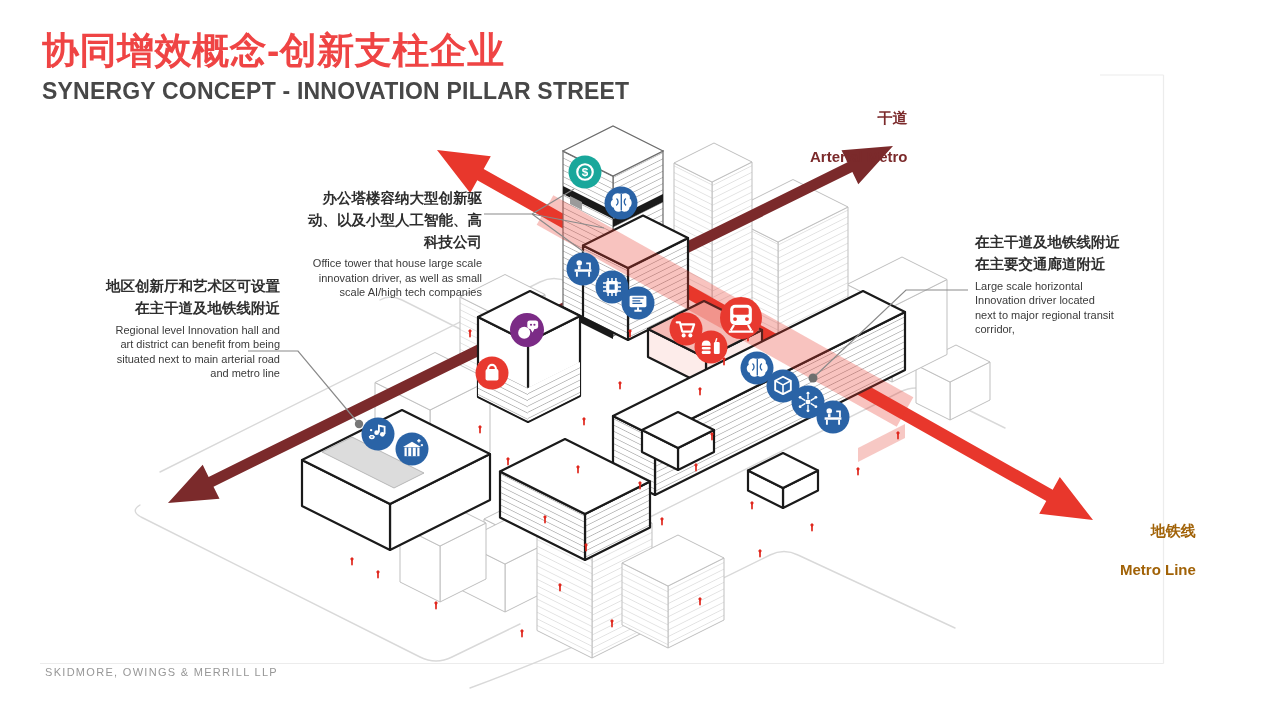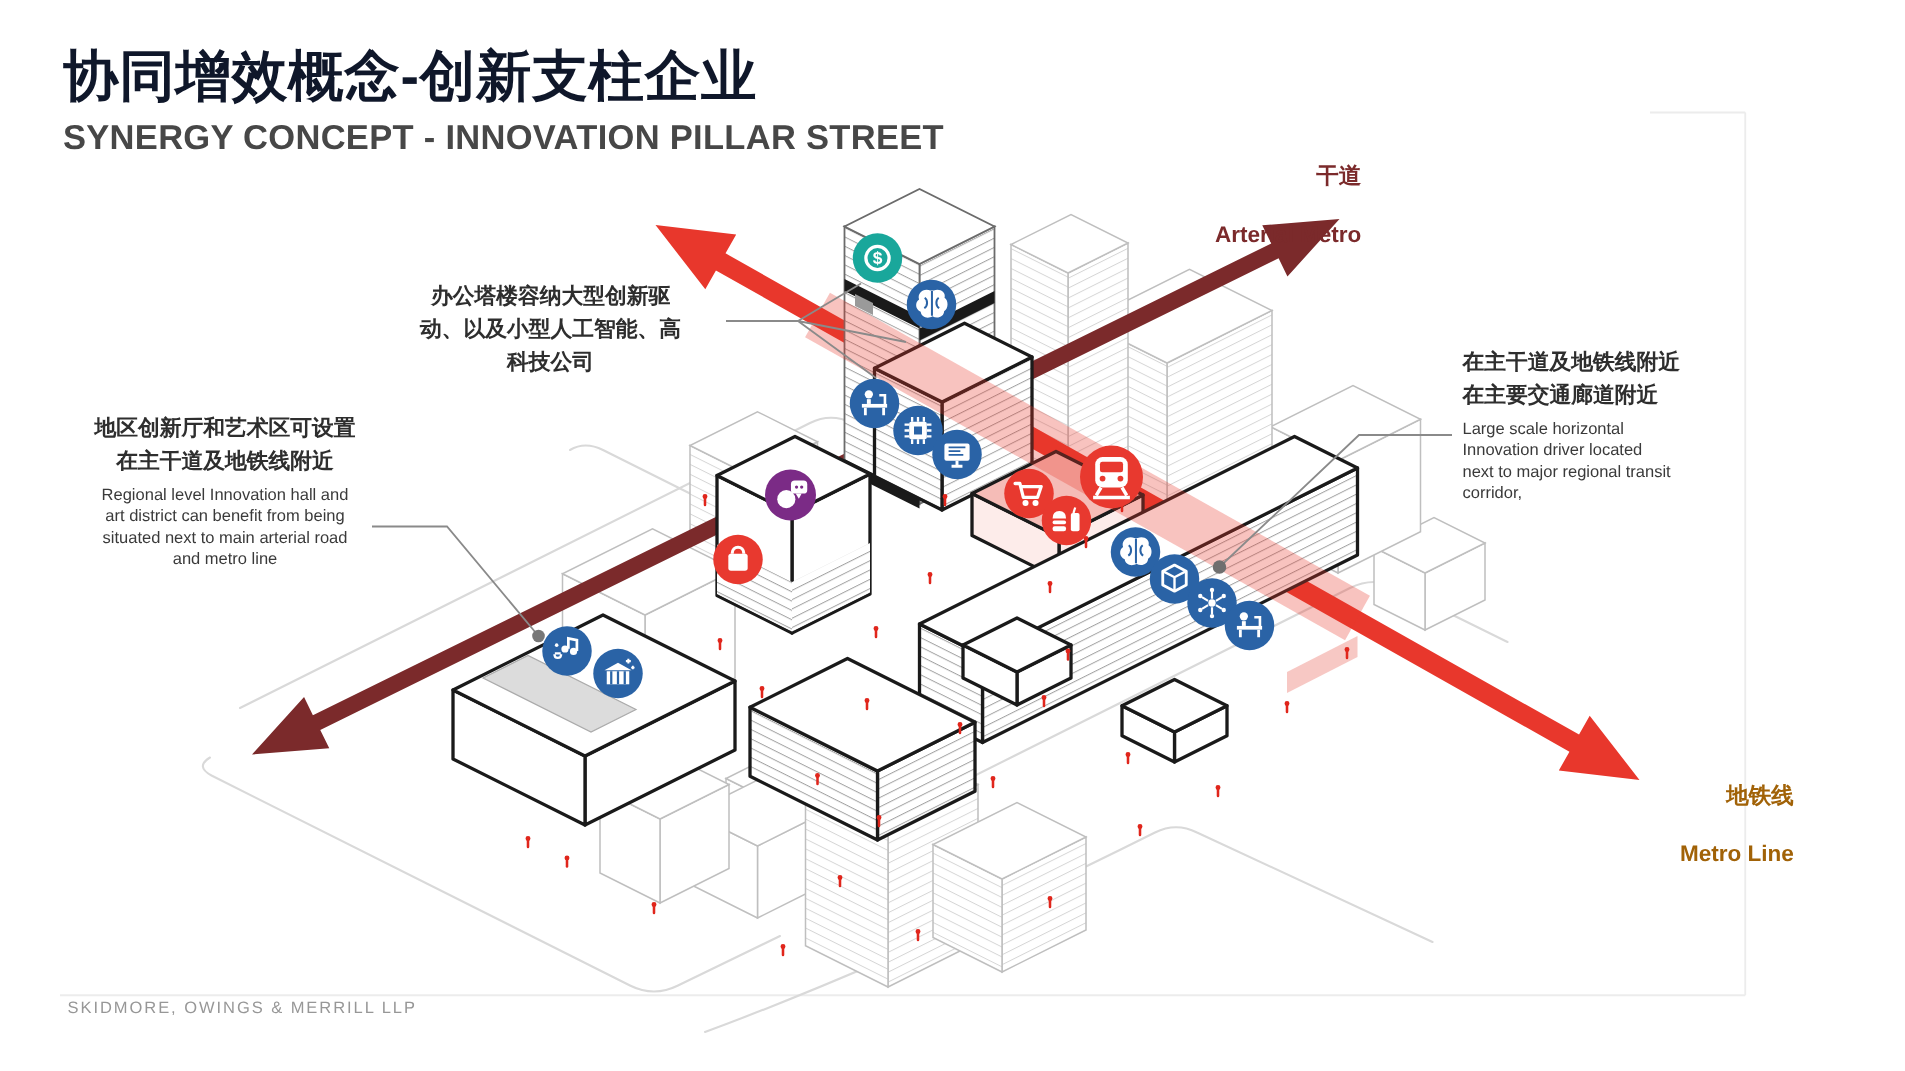--- a/index.html
+++ b/index.html
@@ -1,25 +1,25 @@
 <!DOCTYPE html>
 <html><head>
 <meta charset="utf-8">
 <style>
   html,body{margin:0;padding:0;background:#fff;}
   body{width:1270px;height:714px;position:relative;overflow:hidden;
        font-family:"Liberation Sans",sans-serif;-webkit-font-smoothing:antialiased;}
   .abs{position:absolute;}
   #title-block{left:42px;top:30px;}
-  .title-cn{font-size:37px;font-weight:bold;color:#0f172a;letter-spacing:0.5px;line-height:1.15;}
+  .title-cn{font-size:37px;font-weight:bold;color:#ef4444;letter-spacing:0.5px;line-height:1.15;}
   .title-en{font-size:23px;font-weight:bold;color:#474747;margin-top:5px;letter-spacing:0.2px;}
   .ann{line-height:1.0;}
   .ann-cn{font-size:14.5px;font-weight:bold;color:#2e2e2e;line-height:1.5;white-space:pre-line;}
   .ann-en{font-size:11px;color:#3a3a3a;line-height:1.32;white-space:pre-line;margin-top:3px;}
-  .ann.right{text-align:center;}
+  .ann.right{text-align:right;}
   #ann-office{left:252px;top:188px;width:230px;}
   #ann-regional{left:20px;top:276px;width:260px;}
   #ann-horizontal{left:975px;top:232px;width:200px;}
   .road-label{font-weight:bold;font-size:15px;line-height:1.3;white-space:pre-line;text-align:right;}
   #label-arterial{left:810px;top:88px;color:#7b2a2b;}
   #label-metro{left:1120px;top:501px;color:#a16207;}
   #footer{left:45px;top:666px;font-size:11px;color:#979797;letter-spacing:1.3px;}
   svg{position:absolute;left:0;top:0;}
   .bgb{fill:#ffffff;stroke:#bfbfbf;stroke-width:1;}
   .bgbL{fill:url(#stLf);stroke:#bfbfbf;stroke-width:1;}
@@ -421,20 +421,23 @@
 
 <div class="abs" id="title-block">
   <div class="title-cn">协同增效概念-创新支柱企业</div>
   <div class="title-en">SYNERGY CONCEPT - INNOVATION PILLAR STREET</div>
 </div>
 
 <div class="abs ann right" id="ann-office">
   <div class="ann-cn">办公塔楼容纳大型创新驱
 动、以及小型人工智能、高
 科技公司</div>
+  <div class="ann-en">Office tower that house large scale
+innovation driver, as well as small
+scale AI/high tech companies</div>
 </div>
 
 <div class="abs ann right" id="ann-regional">
   <div class="ann-cn">地区创新厅和艺术区可设置
 在主干道及地铁线附近</div>
   <div class="ann-en">Regional level Innovation hall and
 art district can benefit from being
 situated next to main arterial road
 and metro line</div>
 </div>

